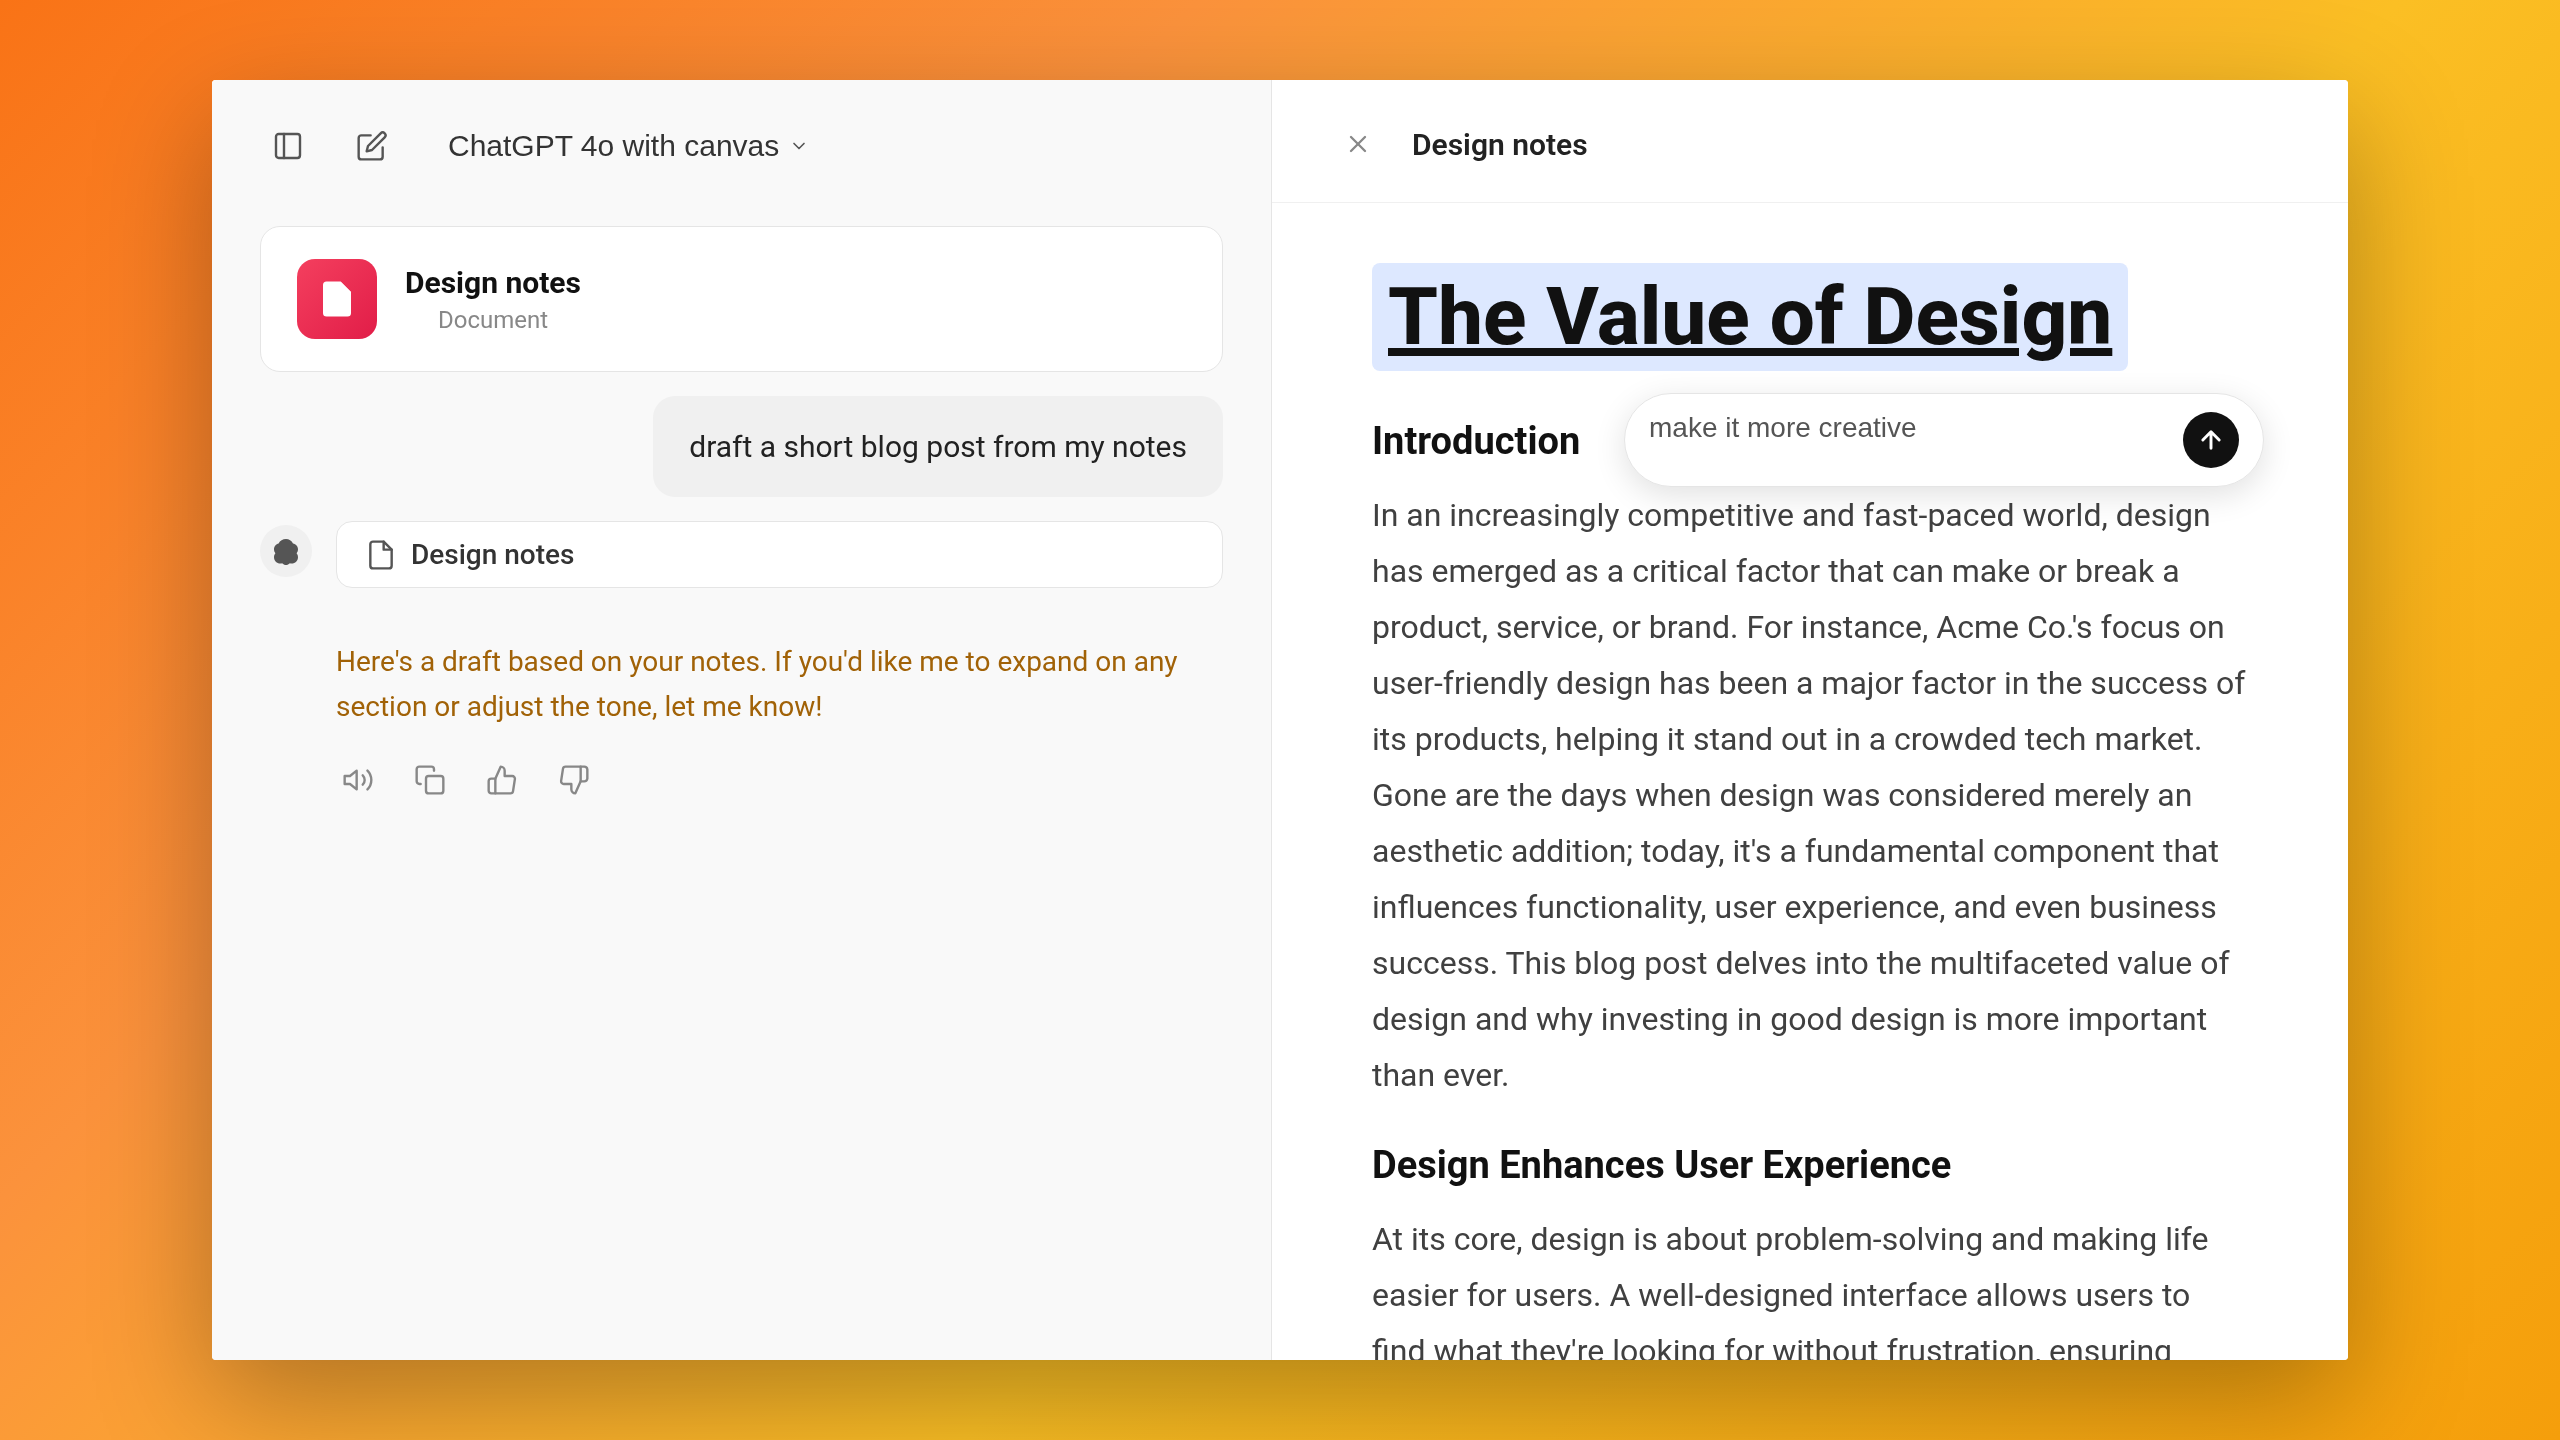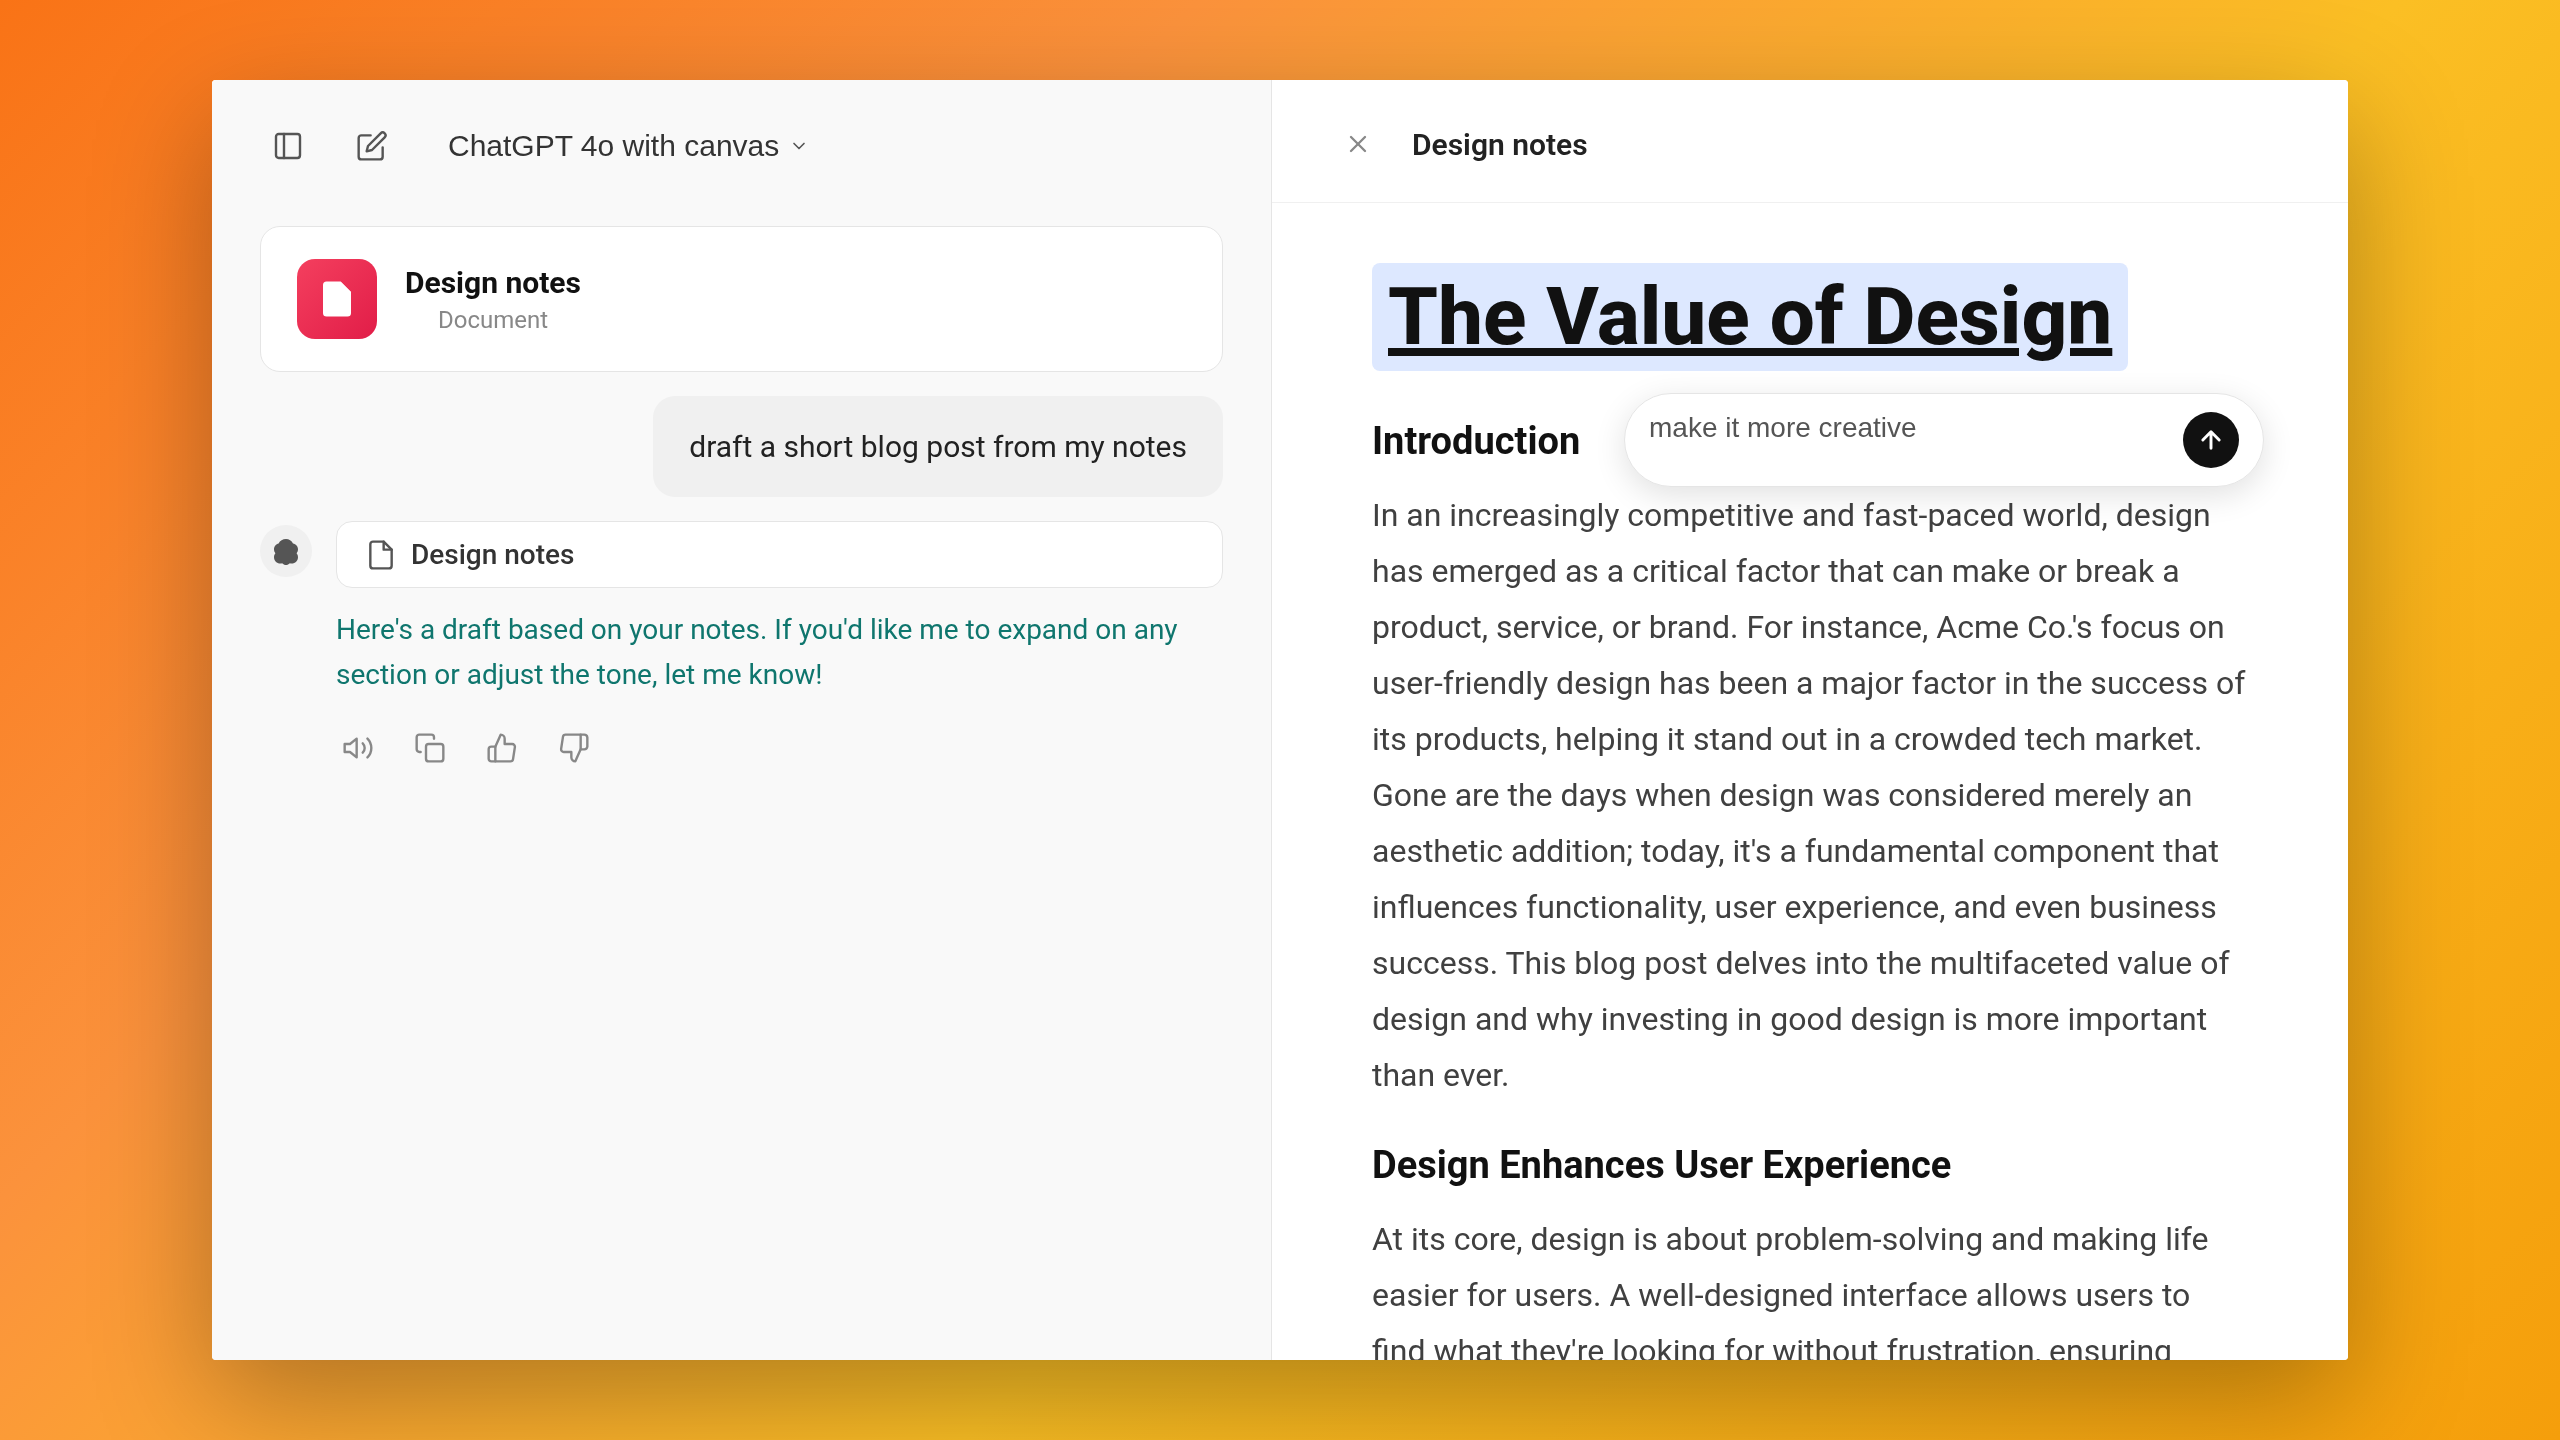--- a/index.html
+++ b/index.html
@@ -196,22 +196,23 @@
       height: 32px;
       fill: none;
       stroke: #555;
       stroke-width: 1.8;
       stroke-linecap: round;
       stroke-linejoin: round;
     }
 
     .ai-text {
       font-size: 28px;
-      color: #0f766e;
+      color: #a16207;
       line-height: 1.6;
+      margin-top: 32px;
     }
 
     
     .feedback-row {
       display: flex;
       align-items: center;
       gap: 28px;
       padding-top: 8px;
     }
 

